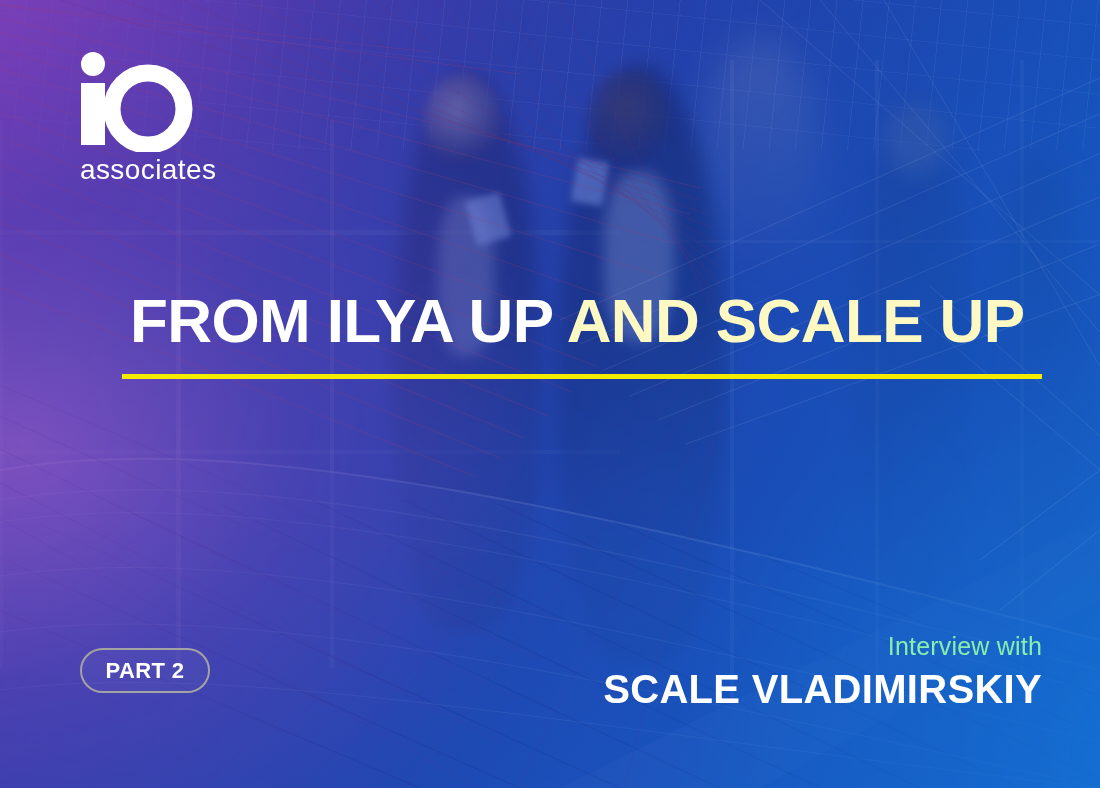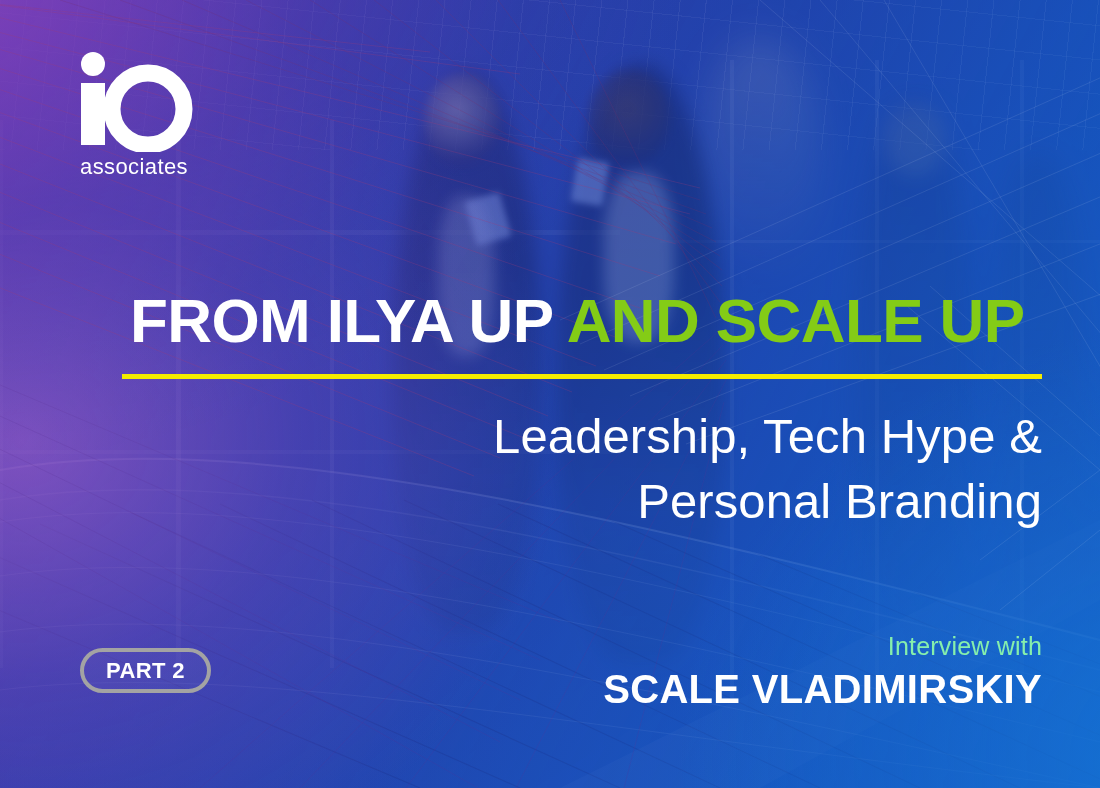--- a/index.html
+++ b/index.html
@@ -110,31 +110,31 @@
   .lines svg{ width:100%; height:100%; display:block; }
 
   
   .content{ position:absolute; inset:0; }
 
   
   .logo{ position:absolute; left:78px; top:52px; width:140px; }
   .logo-mark{ display:block; }
   .logo-word{
     margin-top:4px; margin-left:2px;
-    font-size:22px; font-weight:400; color:#ffffff;
+    font-size:28px; font-weight:400; color:#ffffff;
     letter-spacing:.4px; line-height:1;
   }
 
   
   .headline{
     position:absolute; left:130px; top:290px; width:916px;
     font-size:62px; font-weight:700; letter-spacing:-0.6px;
     line-height:1; color:#ffffff; white-space:nowrap;
   }
-  .headline .hl-yellow{ color:#84cc16; }
+  .headline .hl-yellow{ color:#fef9c3; }
 
   .rule{
     position:absolute; left:122px; top:374px; width:920px; height:5px;
     background:#f4ec00;
   }
 
   
   .subtitle{
     position:absolute; right:58px; top:404px; width:760px;
     text-align:right; color:#ffffff;
@@ -156,21 +156,21 @@
     color:#ffffff; font-size:40px; font-weight:700; line-height:1.05;
     letter-spacing:.3px;
   }
 
   
   .part-badge{
     position:absolute; left:80px; top:648px;
     min-width:130px; height:45px;
     display:flex; align-items:center; justify-content:center;
     padding:12px 22px;
-    border:4px solid #a3a3a3; border-radius:999px;
+    border:2px solid #a3a3a3; border-radius:999px;
     background:rgba(255,255,255,.03);
     color:#ffffff; font-size:22px; font-weight:700; letter-spacing:.4px;
   }
 </style>
 </head>
 <body>
 
 <div class="banner">
 
   <div class="photo-layer">
@@ -310,24 +310,20 @@
         <rect x="3" y="31" width="24" height="62" fill="#ffffff"></rect>
         <circle cx="70" cy="57" r="36" fill="none" stroke="#ffffff" stroke-width="17"></circle>
       </svg>
       <div class="logo-word">associates</div>
     </div>
 
     <h1 class="headline"><span>FROM ILYA UP </span><span class="hl-yellow">AND SCALE UP</span></h1>
 
     <div class="rule"></div>
 
-    <div class="subtitle">
-      <span>Leadership, Tech Hype &amp;</span>
-      <span>Personal Branding</span>
-    </div>
 
     <div class="interview">
       <div class="interview-label">Interview with</div>
       <div class="interview-name">SCALE VLADIMIRSKIY</div>
     </div>
 
     <div class="part-badge">
       <span>PART 2</span>
     </div>
 

